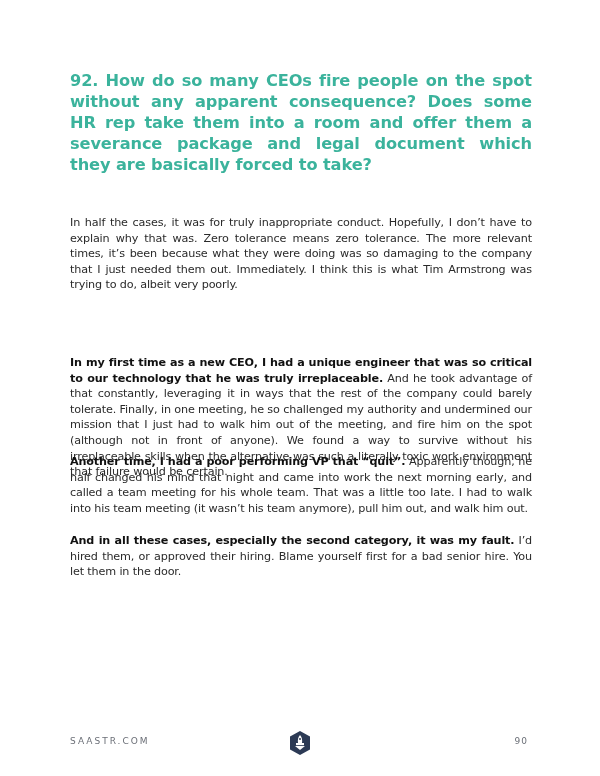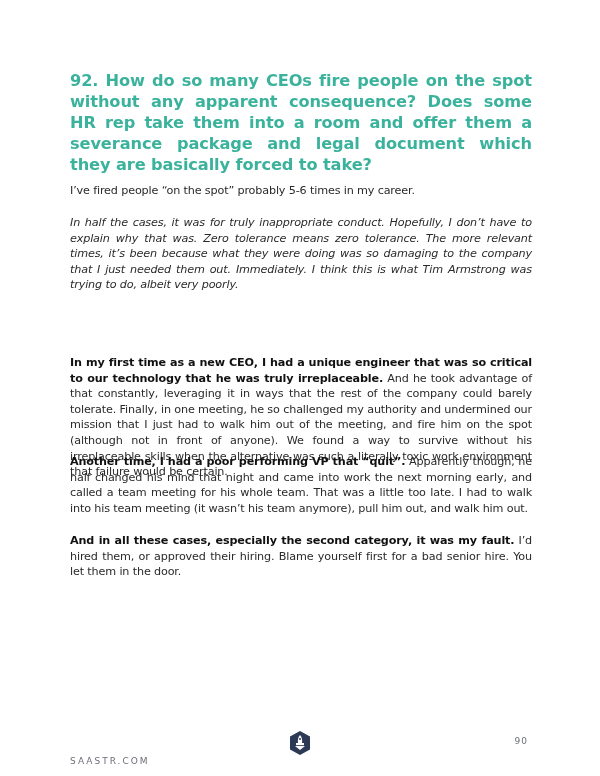--- a/index.html
+++ b/index.html
@@ -11,44 +11,41 @@
       font-size: 16.2px; line-height: 21px; text-align: justify; margin: 0;
       letter-spacing: -0.1px;
     }
     .body-text {
       position: absolute; left: 70px; width: 462px;
       color: #2a2a2a; font-family: "DejaVu Sans", sans-serif; font-size: 11.2px;
       line-height: 15.6px; text-align: justify; margin: 0; letter-spacing: -0.15px;
     }
     .body-text b { font-weight: bold; color: #111; }
     #p1 { top: 181px; }
-    #p2 { top: 213px; font-style: italic; }
+    #p2 { top: 213px; }
     #p3 { top: 307px; margin-top: 46px; }
     #p4 { top: 452px; }
     #p5 { top: 531px; }
     .footer { position: absolute; left: 0; top: 726px; width: 600px; height: 30px; }
     .footer-site {
       position: absolute; left: 70px; top: 8px; font-size: 9px; letter-spacing: 2px;
-      color: #6b6f77; font-family: "DejaVu Sans", sans-serif; margin-top: 20px;
+      color: #6b6f77; font-family: "DejaVu Sans", sans-serif;
     }
     .footer-page {
       position: absolute; right: 72px; top: 8px; font-size: 9px; letter-spacing: 1px;
       color: #6b6f77; font-family: "DejaVu Sans", sans-serif; text-align: right;
     }
     .logo { position: absolute; left: 289px; top: 3px; width: 22px; height: 24px; }
   </style>
 </head>
 <body>
 
 <div class="page">
   <h1 class="title">92. How do so many CEOs fire people on the spot without any apparent consequence? Does some HR rep take them into a room and offer them a severance package and legal document which they are basically forced to take?</h1>
 
-  <p class="body-text" id="p1">
-    <b></b><span>I’ve fired people “on the spot” probably 5-6 times in my career.</span>
-  </p>
 
   <p class="body-text" id="p2">
     <b></b><span>In half the cases, it was for truly inappropriate conduct. Hopefully, I don’t have to explain why that was. Zero tolerance means zero tolerance. The more relevant times, it’s been because what they were doing was so damaging to the company that I just needed them out. Immediately. I think this is what Tim Armstrong was trying to do, albeit very poorly.</span>
   </p>
 
   <p class="body-text" id="p3">
     <b>In my first time as a new CEO, I had a unique engineer that was so critical to our technology that he was truly irreplaceable.</b><span> And he took advantage of that constantly, leveraging it in ways that the rest of the company could barely tolerate. Finally, in one meeting, he so challenged my authority and undermined our mission that I just had to walk him out of the meeting, and fire him on the spot (although not in front of anyone). We found a way to survive without his irreplaceable skills when the alternative was such a literally toxic work environment that failure would be certain.</span>
   </p>
 
   <p class="body-text" id="p4">

